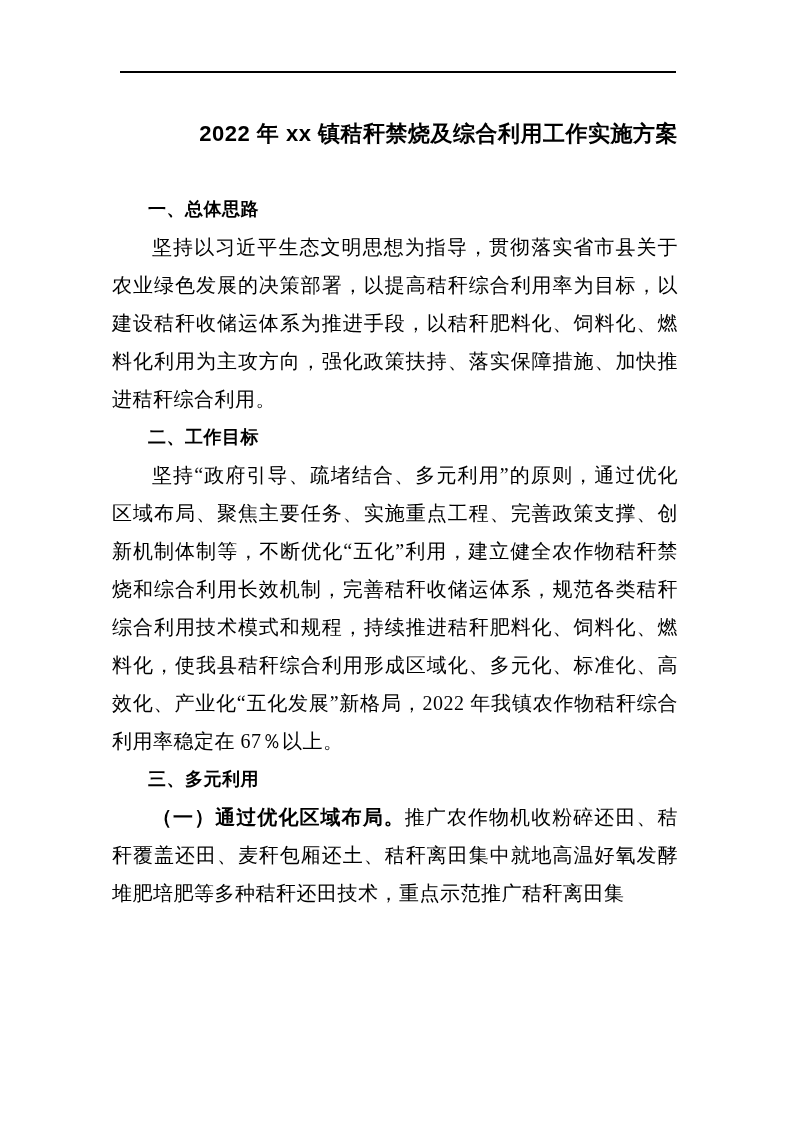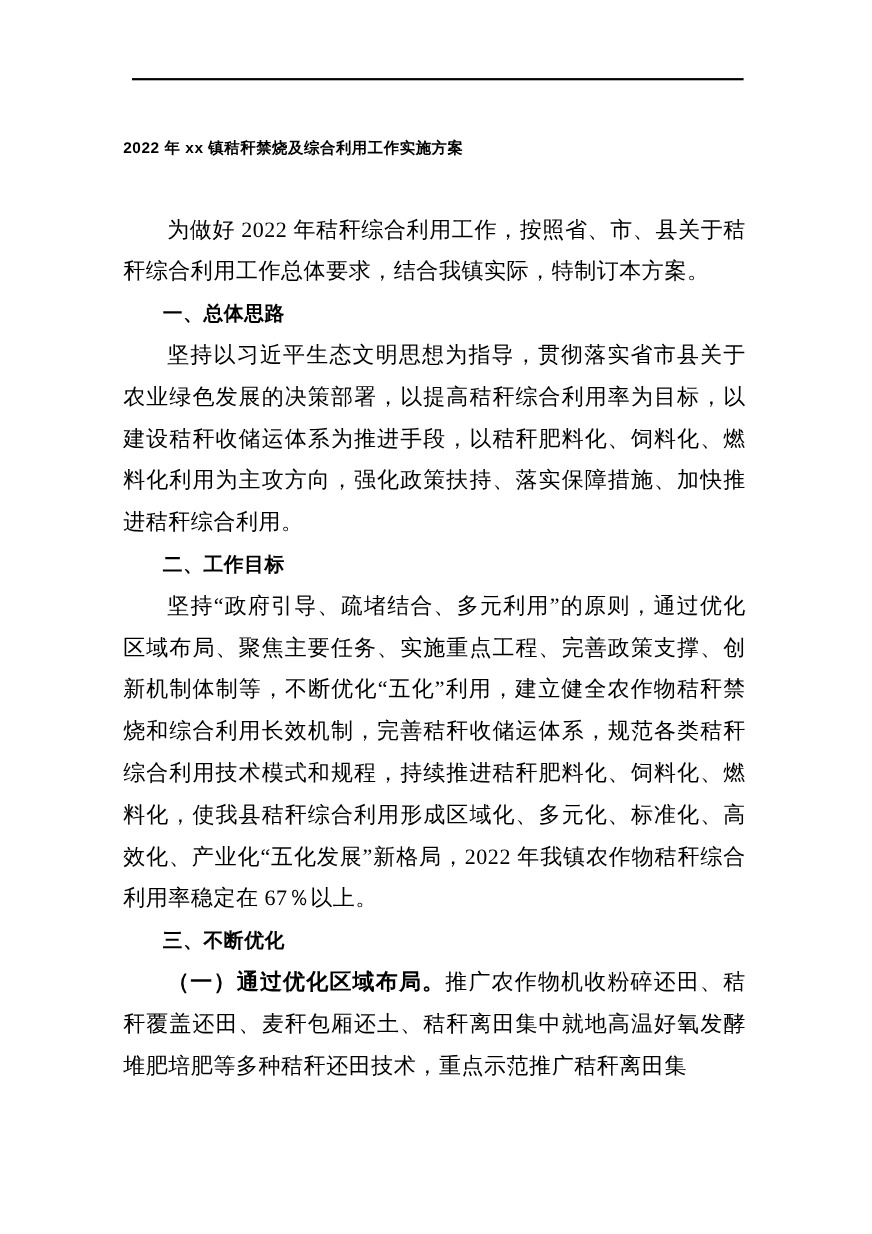--- a/index.html
+++ b/index.html
@@ -26,23 +26,23 @@
   }
   .content {
     position: absolute;
     left: 112px;
     top: 112px;
     width: 566px;
   }
   .doc-title {
     font-family: "Liberation Sans", "DejaVu Sans", sans-serif;
     font-weight: bold;
-    font-size: 14px;
+    font-size: 22px;
     line-height: 44px;
-    text-align: left;
+    text-align: right;
     letter-spacing: 0.5px;
     margin: 0 0 34px 0;
   }
   .para {
     font-size: 20px;
     line-height: 38px;
     letter-spacing: 0.5px;
     text-align: justify;
     text-justify: inter-ideograph;
     text-indent: 2em;
@@ -65,30 +65,29 @@
 <body>
 
 <div class="page">
 
   <div class="header-rule"></div>
 
   <div class="content">
 
     <h1 class="doc-title">2022 年 xx 镇秸秆禁烧及综合利用工作实施方案</h1>
 
-    <p class="para">为做好 2022 年秸秆综合利用工作，按照省、市、县关于秸秆综合利用工作总体要求，结合我镇实际，特制订本方案。</p>
 
     <h2 class="heading">一、总体思路</h2>
 
     <p class="para">坚持以习近平生态文明思想为指导，贯彻落实省市县关于农业绿色发展的决策部署，以提高秸秆综合利用率为目标，以建设秸秆收储运体系为推进手段，以秸秆肥料化、饲料化、燃料化利用为主攻方向，强化政策扶持、落实保障措施、加快推进秸秆综合利用。</p>
 
     <h2 class="heading">二、工作目标</h2>
 
     <p class="para">坚持“政府引导、疏堵结合、多元利用”的原则，通过优化区域布局、聚焦主要任务、实施重点工程、完善政策支撑、创新机制体制等，不断优化“五化”利用，建立健全农作物秸秆禁烧和综合利用长效机制，完善秸秆收储运体系，规范各类秸秆综合利用技术模式和规程，持续推进秸秆肥料化、饲料化、燃料化，使我县秸秆综合利用形成区域化、多元化、标准化、高效化、产业化“五化发展”新格局，2022 年我镇农作物秸秆综合利用率稳定在 67％以上。</p>
 
-    <h2 class="heading">三、不断优化</h2>
+    <h2 class="heading">三、多元利用</h2>
 
     <p class="para">
       <span class="lead-bold">（一）通过优化区域布局。</span><span>推广农作物机收粉碎还田、秸秆覆盖还田、麦秆包厢还土、秸秆离田集中就地高温好氧发酵堆肥培肥等多种秸秆还田技术，重点示范推广秸秆离田集</span>
     </p>
 
   </div>
 </div>
 
 </body></html>

